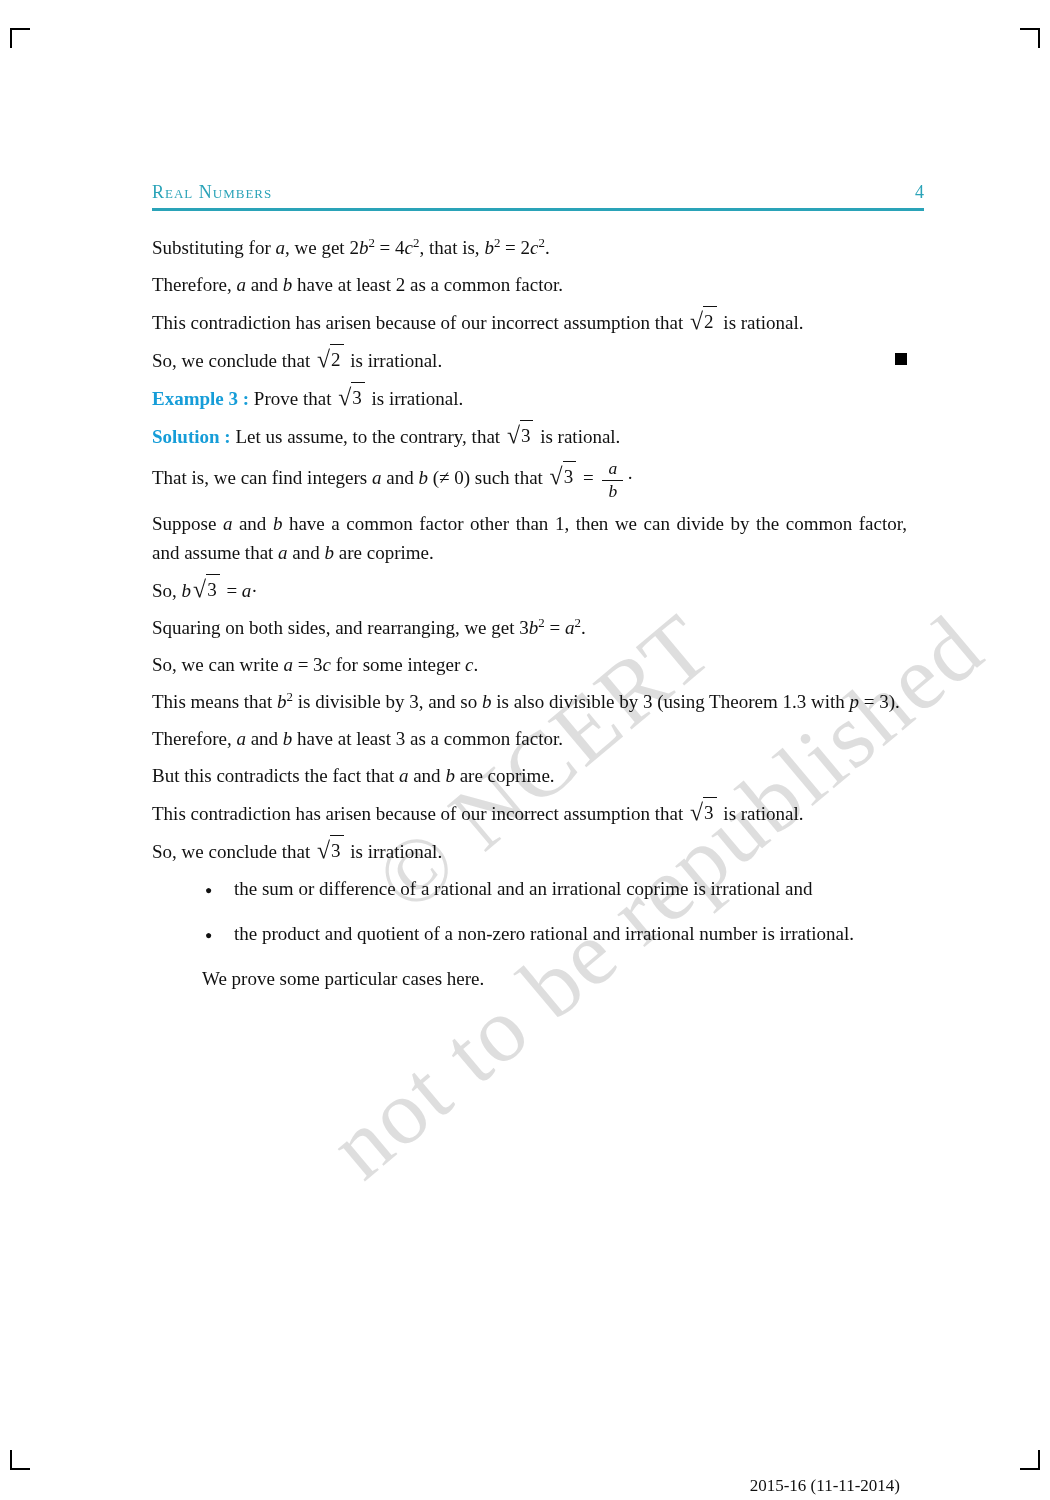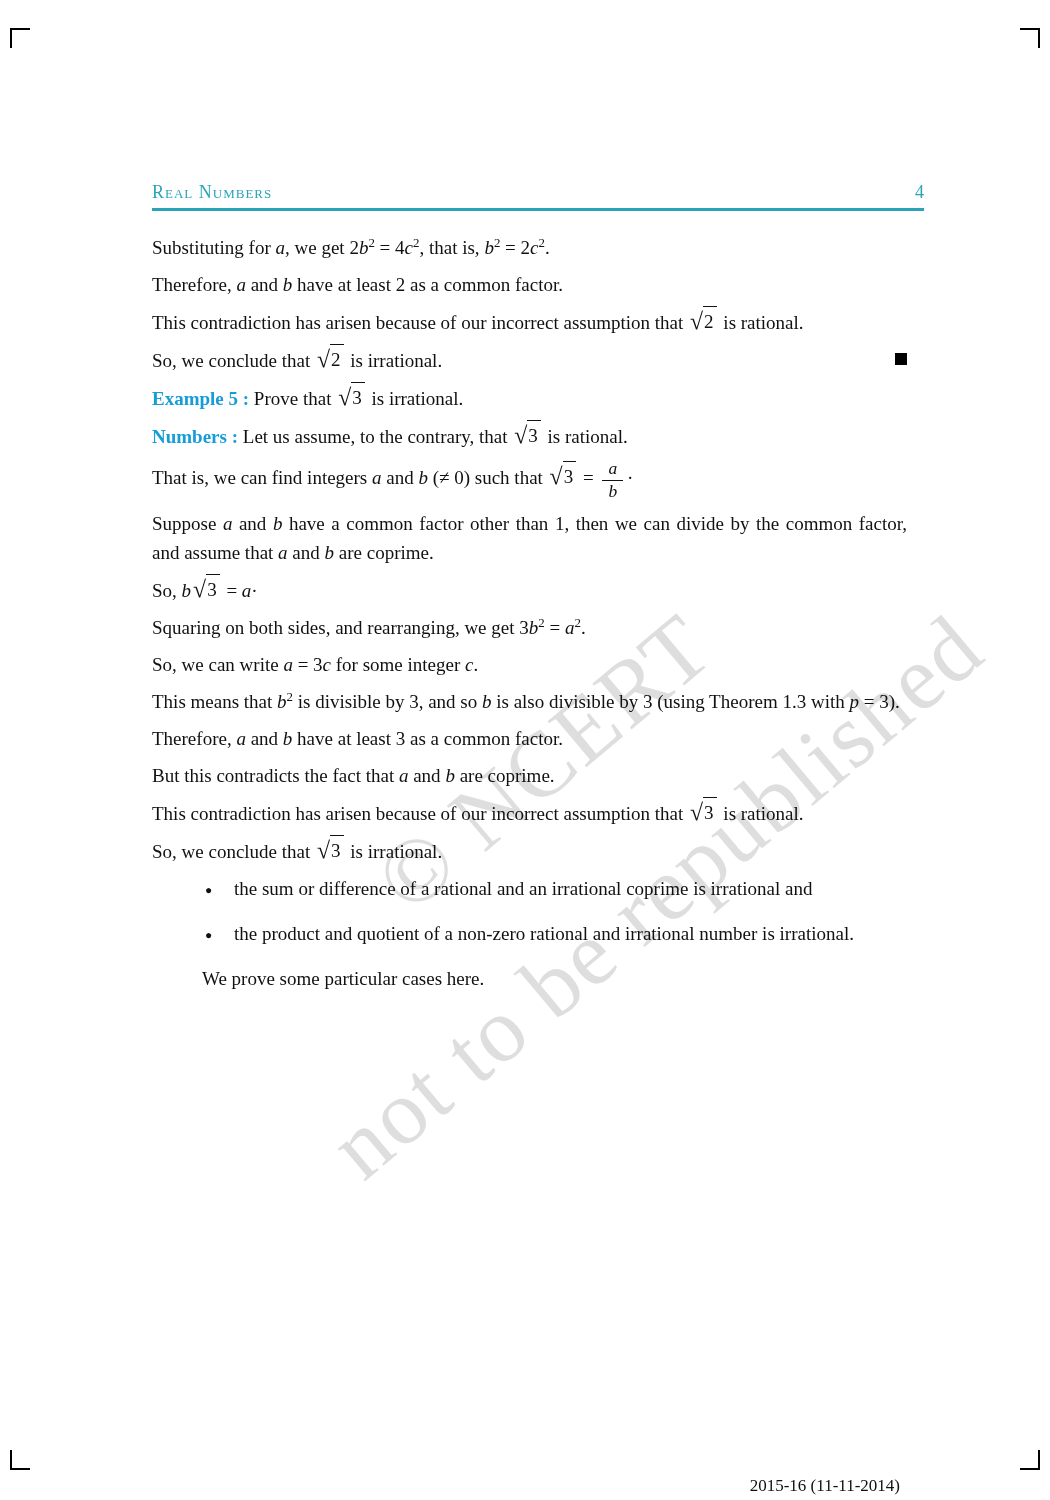--- a/index.html
+++ b/index.html
@@ -162,25 +162,25 @@
         <p class="para">Substituting for <span class="var">a</span>, we get 2<span class="var">b</span><span class="sup">2</span> = 4<span class="var">c</span><span class="sup">2</span>, that is, <span class="var">b</span><span class="sup">2</span> = 2<span class="var">c</span><span class="sup">2</span>.</p>
         <p class="para">Therefore, <span class="var">a</span> and <span class="var">b</span> have at least 2 as a common factor.</p>
         <p class="para gap-sm">This contradiction has arisen because of our incorrect assumption that <span class="sqrt">
             <span class="radical">√</span>
             <span class="radicand">2</span>
           </span> is rational.</p>
         <p class="para gap-sm"><span class="qed"></span>So, we conclude that <span class="sqrt">
             <span class="radical">√</span>
             <span class="radicand">2</span>
           </span> is irrational.</p>
-        <p class="para gap-lg"><span class="label">Example 5 :</span> Prove that <span class="sqrt">
+        <p class="para gap-lg"><span class="label">Example 3 :</span> Prove that <span class="sqrt">
             <span class="radical">√</span>
             <span class="radicand">3</span>
           </span> is irrational.</p>
-        <p class="para gap-md"><span class="label">Numbers :</span> Let us assume, to the contrary, that <span class="sqrt">
+        <p class="para gap-md"><span class="label">Solution :</span> Let us assume, to the contrary, that <span class="sqrt">
             <span class="radical">√</span>
             <span class="radicand">3</span>
           </span> is rational.</p>
         <p class="para gap-md">That is, we can find integers <span class="var">a</span> and <span class="var">b</span> (≠ 0) such that <span class="sqrt">
             <span class="radical">√</span>
             <span class="radicand">3</span>
           </span> = <span class="frac"><span class="num">a</span><span class="den">b</span></span>·</p>
         <p class="para gap-sm">Suppose <span class="var">a</span> and <span class="var">b</span> have a common factor other than 1, then we can divide by the common factor, and assume that <span class="var">a</span> and <span class="var">b</span> are coprime.</p>
         <p class="para">So, <span class="var">b</span><span class="sqrt">
             <span class="radical">√</span>

